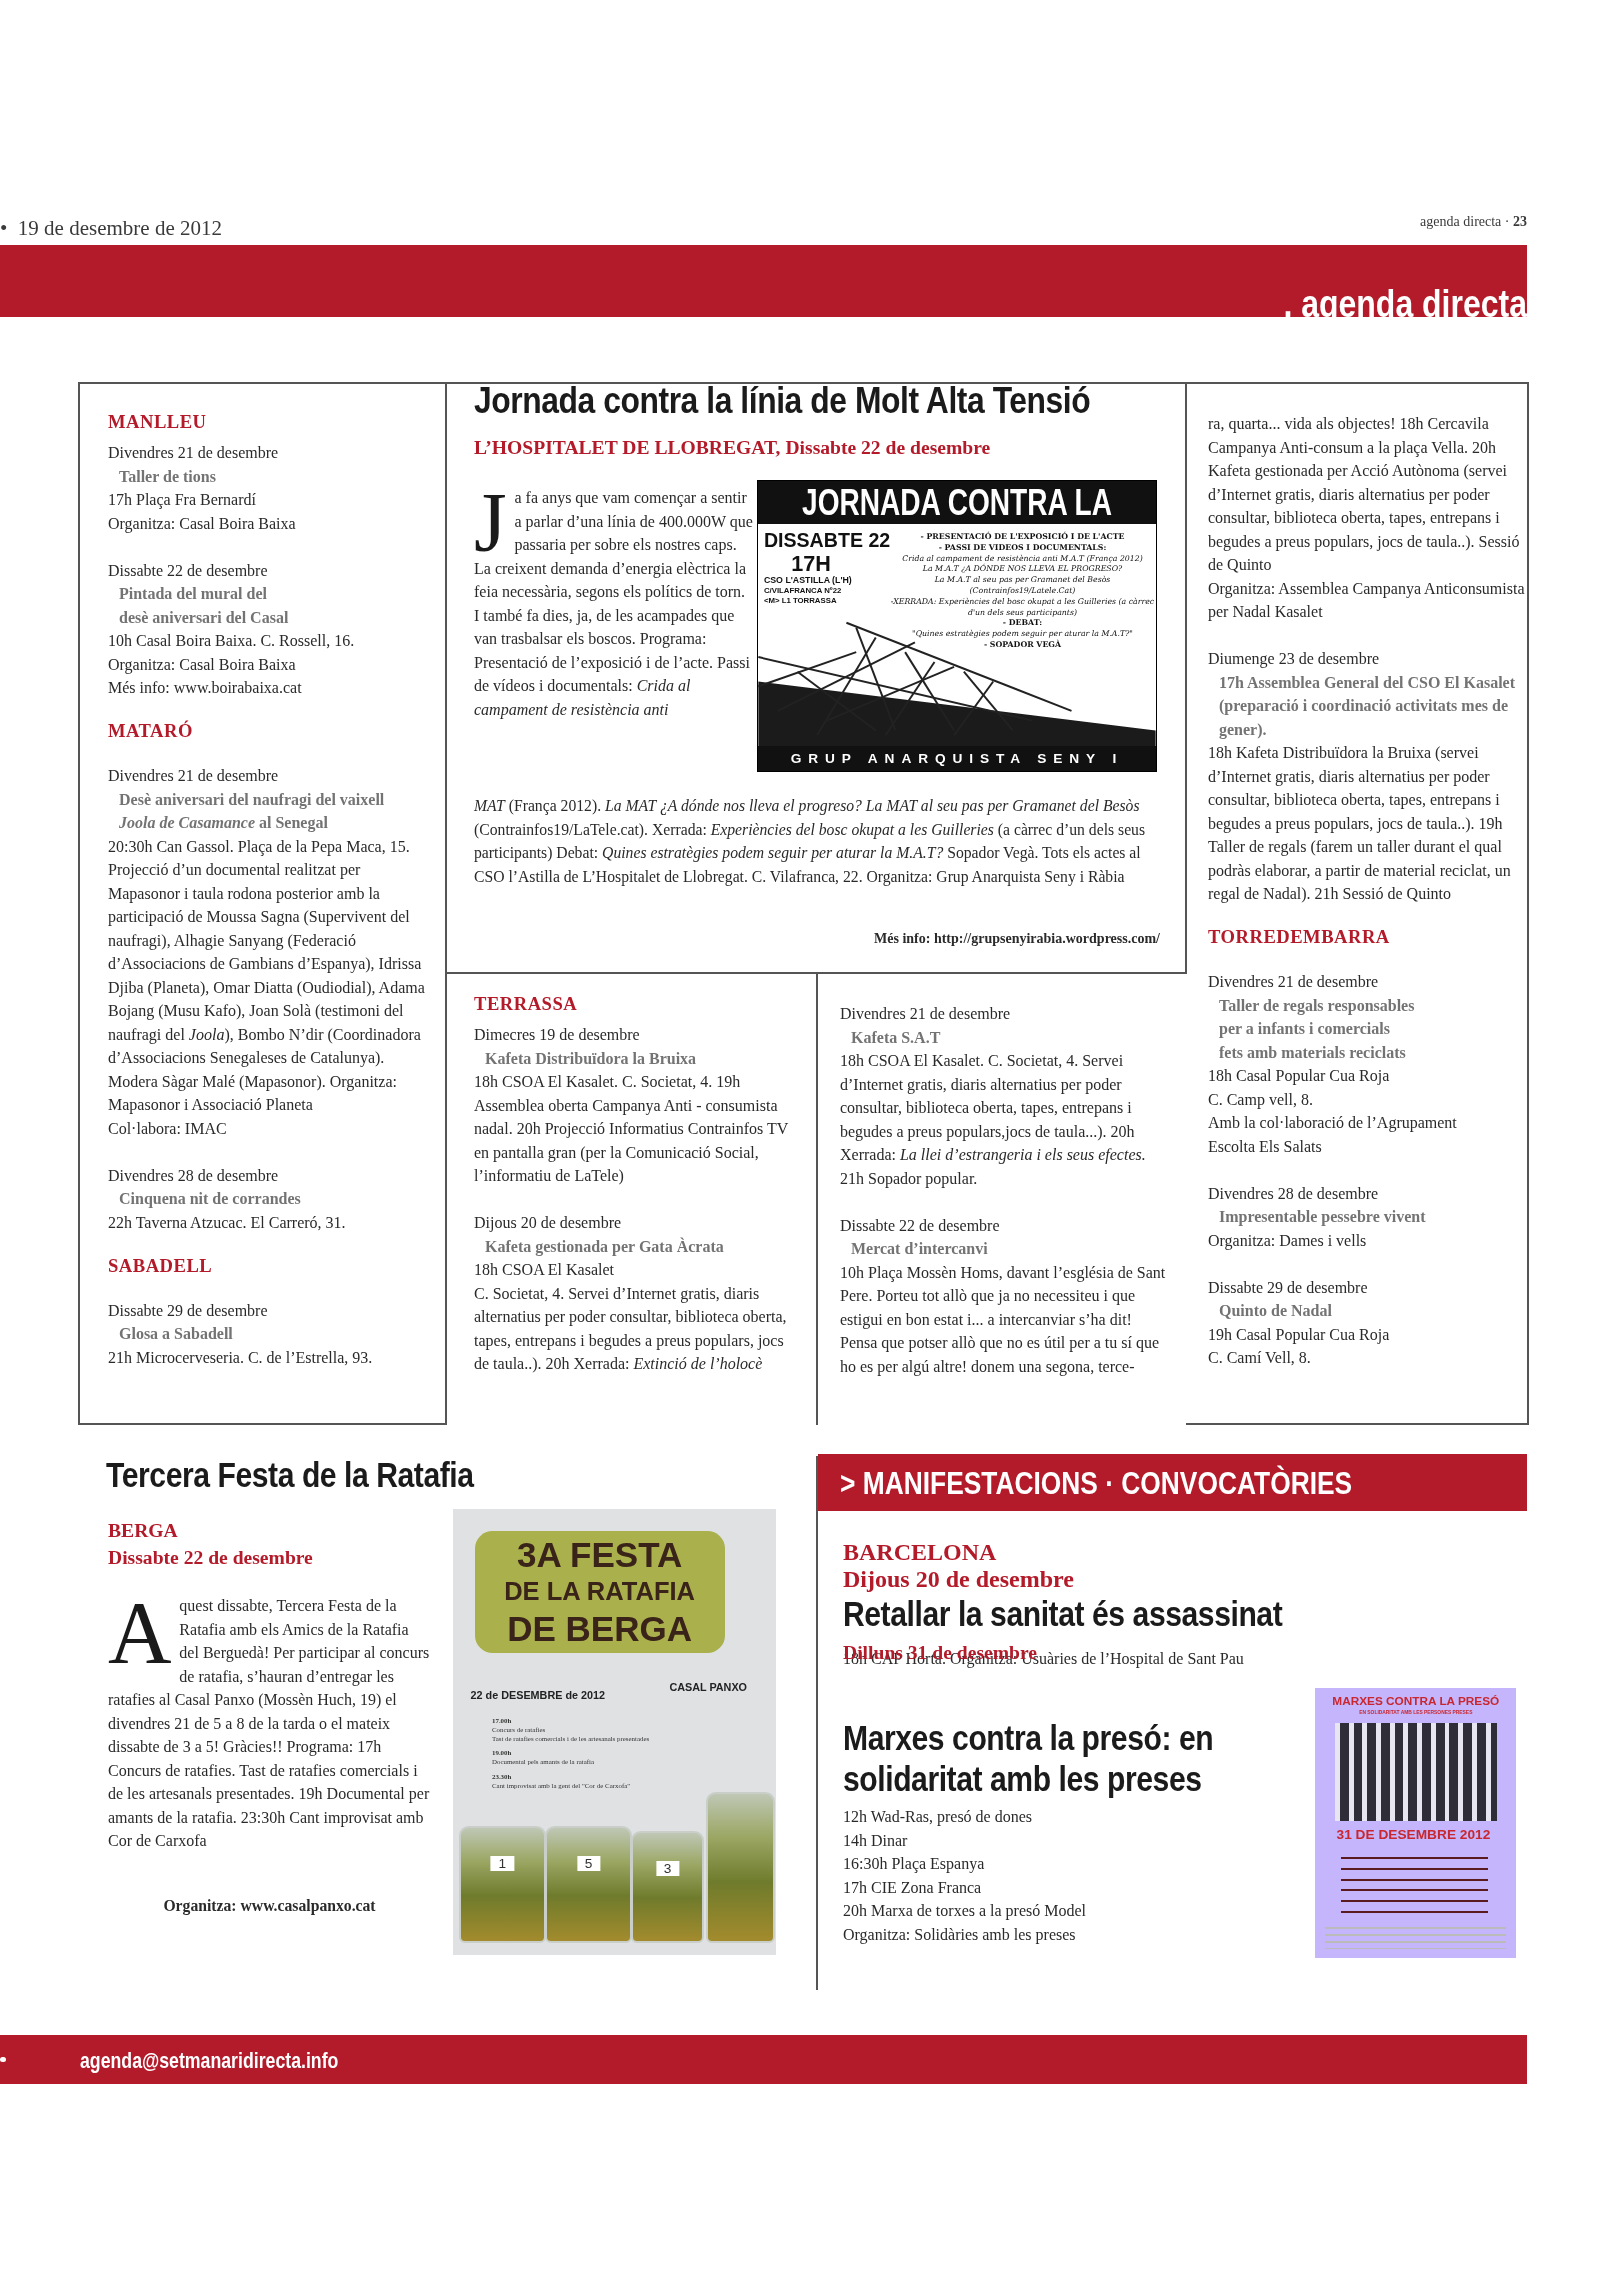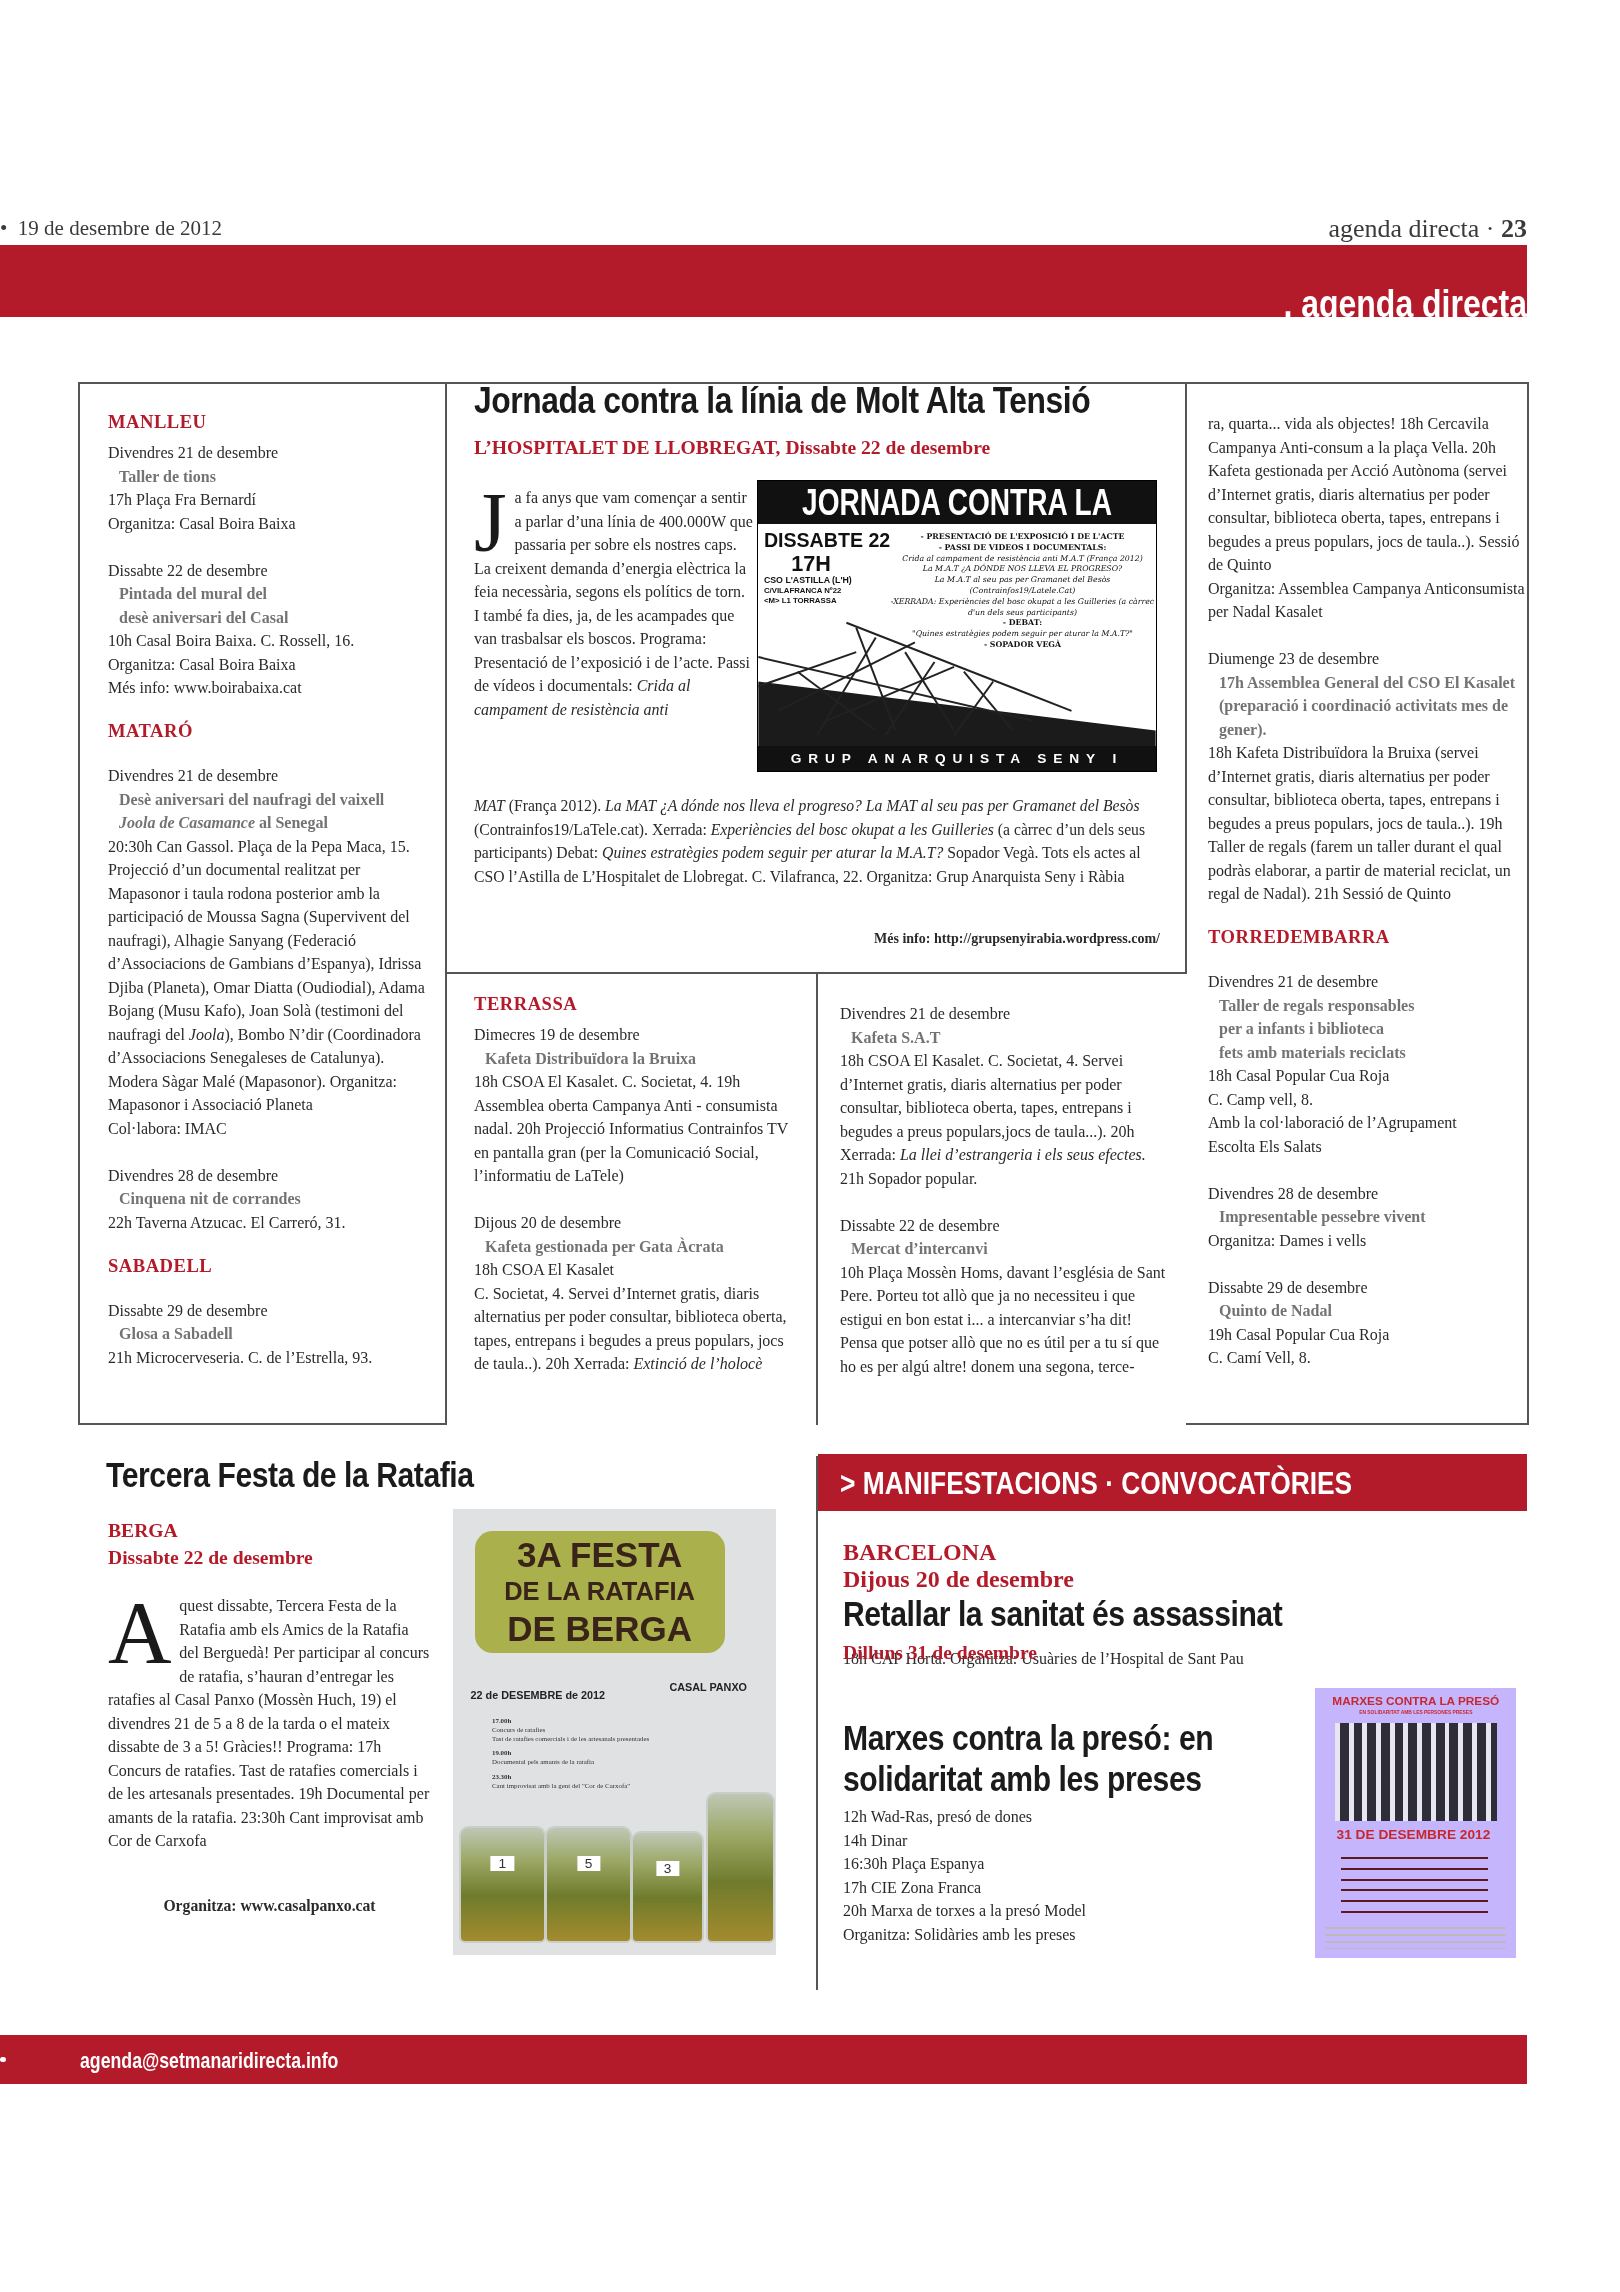--- a/index.html
+++ b/index.html
@@ -44,21 +44,21 @@
   .bars { position: absolute; left: 19.6px; top: 35px; width: 162px; height: 98px; background: repeating-linear-gradient(90deg, #eee 0 4.9px, #151515 4.9px 13.7px); opacity: 0.85; }
 
   .footer-band { background: #b31b2a; }
 </style>
 </head>
 <body>
 
 <div class="abs top-line serif" style="left:0;top:216px;">
   <span>• </span>&nbsp;<span>19 de desembre de 2012</span>
 </div>
-<div class="abs top-line serif" style="right:93px;top:214px;font-size:26px;">
+<div class="abs top-line serif" style="right:93px;top:214px;font-size:14px;">
   <span>agenda directa</span> · <b>23</b>
 </div>
 <div class="abs red-band" style="left:0;top:245px;width:1527px;height:72px;">
   <div class="abs band-title cond" style="right:0;top:37px;transform:scaleX(0.82);transform-origin:right top;">, agenda directa</div>
 </div>
 
 <div class="abs" style="left:78px;top:382px;width:1451px;height:2px;background:#555;"></div>
 
 <div class="abs box" style="left:78px;top:382px;width:369px;height:1043px;border-top:none;"></div>
 <div class="abs col serif" style="left:108px;top:410px;width:323px;">
@@ -153,21 +153,21 @@
   <div class="gap"></div>
   <div>Diumenge 23 de desembre</div>
   <div class="title">17h Assemblea General del CSO El Kasalet (preparació i coordinació activitats mes de gener).</div>
   <div>18h Kafeta Distribuïdora la Bruixa (servei d’Internet gratis, diaris alternatius per poder consultar, biblioteca oberta, tapes, entrepans i begudes a preus populars, jocs de taula..). 19h Taller de regals (farem un taller durant el qual podràs elaborar, a partir de material reciclat, un regal de Nadal). 21h Sessió de Quinto</div>
   <div class="gap" style="height:19.6px;"></div>
 
   <div class="city">TORREDEMBARRA</div>
   <div class="gap" style="height:13.7px;"></div>
   <div>Divendres 21 de desembre</div>
   <div class="title">Taller de regals responsables</div>
-  <div class="title">per a infants i biblioteca</div>
+  <div class="title">per a infants i comercials</div>
   <div class="title">fets amb materials reciclats</div>
   <div>18h Casal Popular Cua Roja</div>
   <div>C. Camp vell, 8.</div>
   <div>Amb la col·laboració de l’Agrupament</div>
   <div>Escolta Els Salats</div>
   <div class="gap"></div>
   <div>Divendres 28 de desembre</div>
   <div class="title">Impresentable pessebre vivent</div>
   <div>Organitza: Dames i vells</div>
   <div class="gap"></div>

